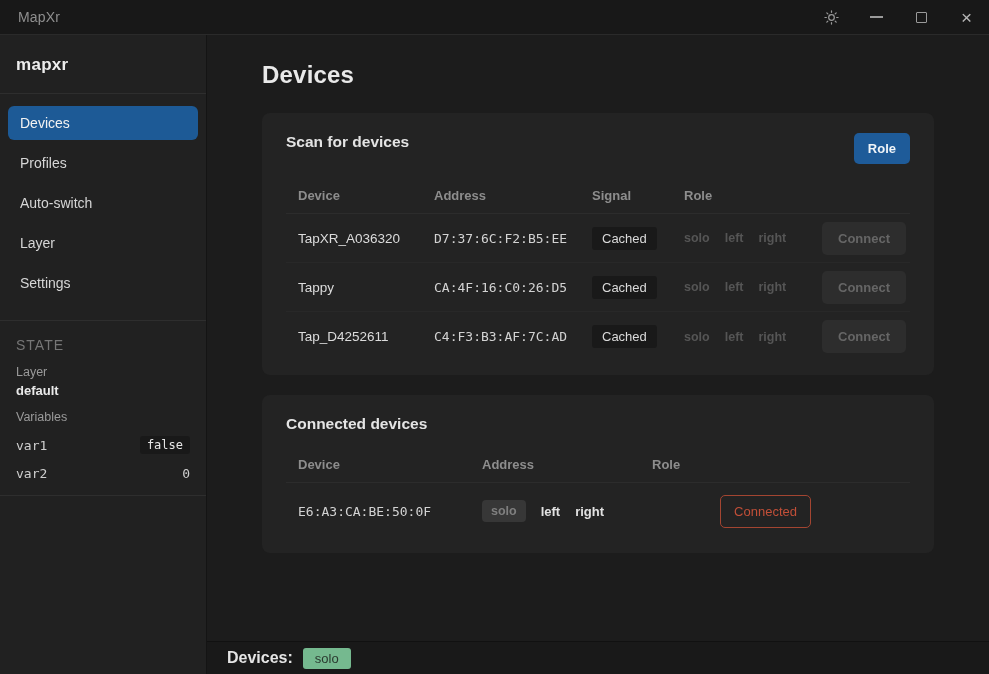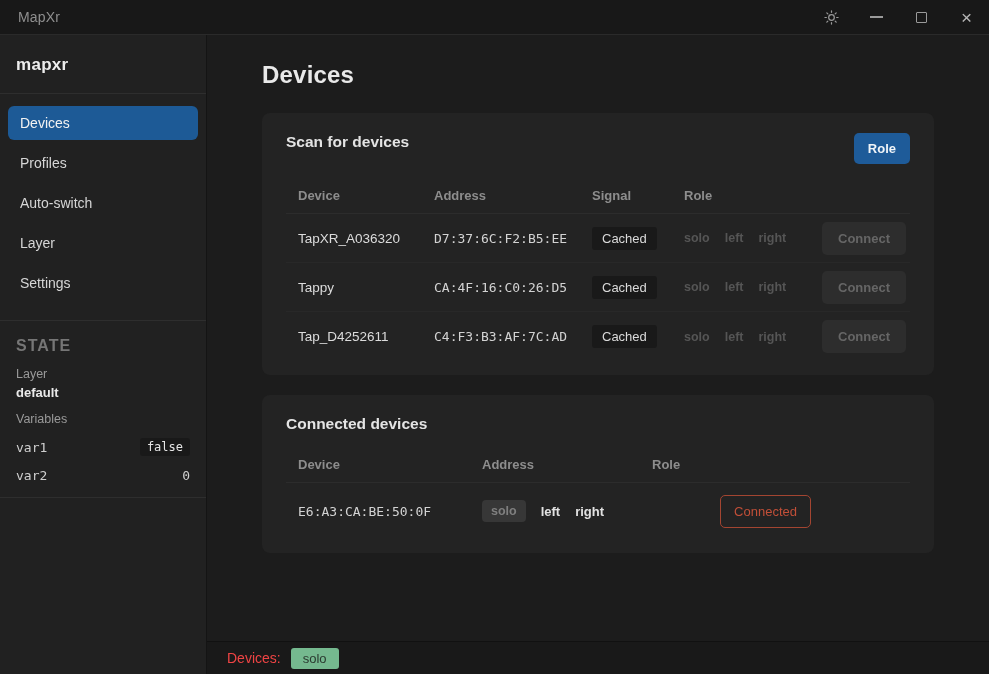--- a/index.html
+++ b/index.html
@@ -24,21 +24,21 @@
   .main { flex:1; background:#1c1c1c; padding:26px 55px 0 55px; overflow:hidden; }
 
   
   .logo { font-size:17px; font-weight:bold; color:#ededed; padding:20px 16px 18px 16px; border-bottom:1px solid #2e2e2e; letter-spacing:.3px; }
   .nav { padding:12px 8px 0 8px; }
   .nav-item { height:34px; margin-bottom:6px; display:flex; align-items:center; padding:0 12px; color:#d6d6d6; font-size:14px; border-radius:6px; cursor:pointer; }
   .nav-item.active { background:#1d5a96; color:#f2f2f2; }
   .nav-item:not(.active) { margin-top:6px; }
   .side-divider { border-top:1px solid #2e2e2e; margin:14px 0 0 0; }
   .side-section { padding:16px 16px 0 16px; }
-  .side-heading { font-size:16px; font-weight:bold; letter-spacing:1px; color:#767676; margin-bottom:12px; }
+  .side-heading { font-size:14px; font-weight:normal; letter-spacing:1px; color:#767676; margin-bottom:12px; }
   .side-sub { font-size:12.5px; color:#9a9a9a; margin-bottom:4px; }
   .side-strong { font-size:13px; font-weight:bold; color:#eaeaea; margin-bottom:12px; }
   .var-row { display:flex; align-items:center; justify-content:space-between; font-family:"DejaVu Sans Mono", monospace; font-size:13px; color:#cfcfcf; margin-top:12px; }
   .var-badge { background:#191919; color:#e6e6e6; font-size:12px; padding:2px 7px; border-radius:3px; }
   .var-plain { color:#cfcfcf; font-size:13px; }
   .fingers { display:flex; gap:4px; margin:8px 0 12px 0; }
   .finger { width:32px; height:32px; border-radius:50%; }
   .finger.on { background:#2a64a4; }
   .finger.off { border:2px solid #5e5e5e; }
   .live-meta { display:flex; gap:10px; align-items:baseline; }
@@ -67,21 +67,21 @@
   .role-dim { font-size:12.5px; font-weight:bold; color:#555555; }
   .role-active-badge { background:#373737; color:#7f7f7f; font-size:12.5px; font-weight:bold; padding:4px 9px; border-radius:4px; }
   .role-bright { font-size:13px; font-weight:bold; color:#e2e2e2; }
   .btn-cell { display:flex; justify-content:flex-end; padding-right:19px; }
   .btn-disabled { background:#2d2d2d; color:#666666; border:none; border-radius:5px; font-family:inherit; font-size:13px; font-weight:bold; padding:9px 16px; }
   .btn-danger { background:transparent; color:#c14f38; border:1px solid #a34531; border-radius:5px; font-family:inherit; font-size:13px; padding:8px 13px; cursor:pointer; }
   .edit-icon { display:inline-flex; opacity:.75; }
 
   
   .statusbar { height:33px; flex:0 0 33px; background:#191919; border-top:1px solid #111; display:flex; align-items:center; padding-left:20px; gap:10px; }
-  .status-label { font-size:14px; color:#ef4444; }
+  .status-label { font-size:16px; color:#e5e5e5;font-weight:bold; }
   .status-badge { background:#75b98f; color:#2b3a30; font-size:13px; padding:3px 12px; border-radius:3px; }
 </style>
 </head>
 <body>
 
 <div class="window">
 
   <div class="titlebar">
     <span class="app-title">MapXr</span>
     <span class="spacer"></span>

